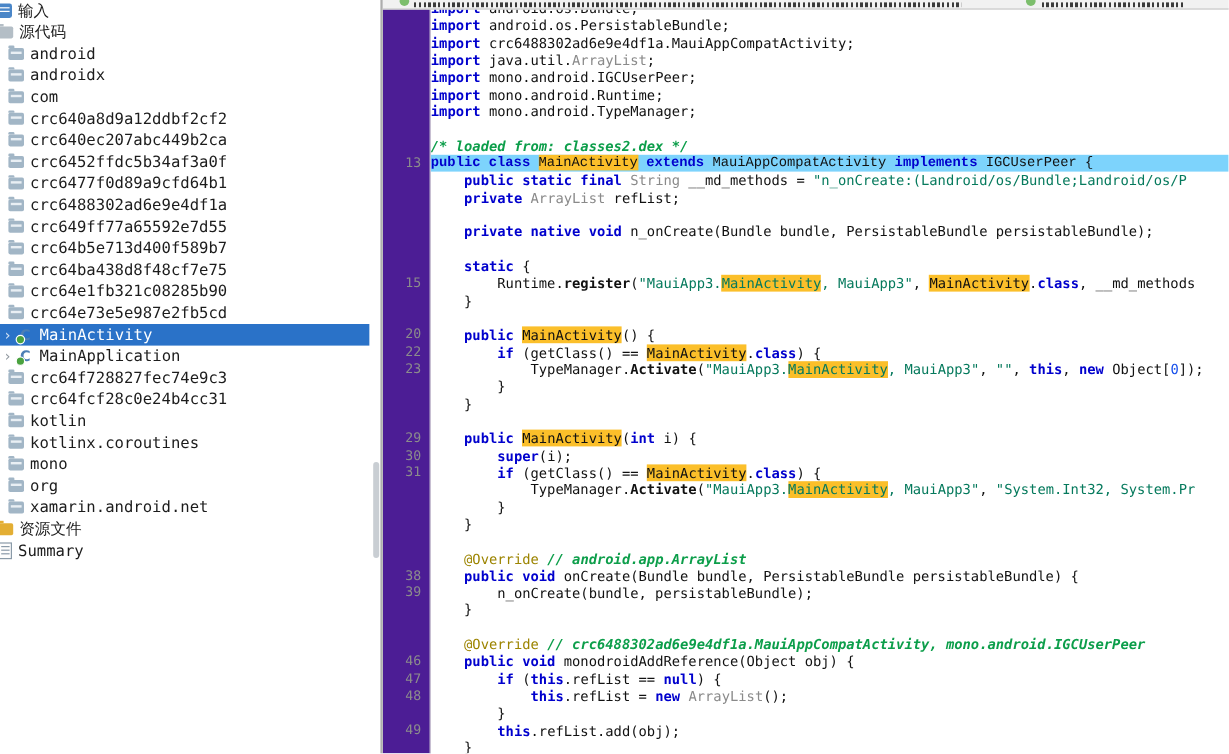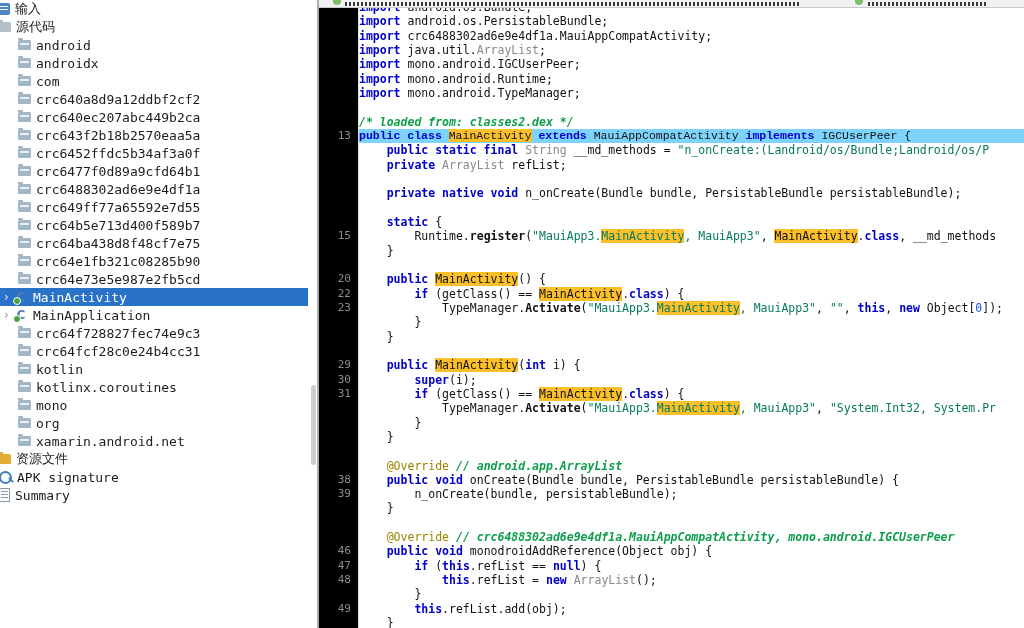--- a/index.html
+++ b/index.html
@@ -6,21 +6,21 @@
   body{width:1024px;height:628px;overflow:hidden;background:#fff;position:relative;
        font-family:"DejaVu Sans",sans-serif;}
   .stage{position:absolute;inset:0;width:1024px;height:628px;overflow:hidden;background:#fff;}
 
   
   .tree{position:absolute;left:0;top:0;width:308px;bottom:16px;background:#fff;overflow:hidden;}
   .tree-row{position:relative;display:flex;align-items:center;height:18px;
             font:13px "DejaVu Sans Mono",monospace;color:#1c1c1c;white-space:pre;cursor:default;}
   .tree-row .gap{width:5px;flex:none;}
   .tree-row.lvl0{padding-left:4px;}
-  .tree-row.lvl1{padding-left:18px;}
+  .tree-row.lvl1{padding-left:7px;}
   .tree-row.cls{padding-left:4px;}
   .tree-row.selected{background:#2a72c8;color:#fff;}
   .chev{width:10px;flex:none;font:12px "DejaVu Sans",sans-serif;color:#8f979e;line-height:18px;}
   .tree-row.selected .chev{color:#d3e2f5;}
 
   
   .ic{flex:none;position:relative;display:inline-block;}
   .ic-pkg{width:13px;height:10px;background:#a2b6c6;border-radius:1.5px;}
   .ic-pkg::before{content:"";position:absolute;left:0;top:-2px;width:5px;height:2px;background:#a2b6c6;border-radius:1px 1px 0 0;}
   .ic-pkg::after{content:"";position:absolute;left:2px;top:3px;right:2px;height:2px;background:#e9eff4;}
@@ -37,21 +37,21 @@
   .ic-key{width:9px;height:9px;margin-left:-5px;border:2px solid #3f7fc1;border-radius:50%;}
   .ic-key::after{content:"";position:absolute;left:7px;top:6px;width:6px;height:2px;background:#3f7fc1;transform:rotate(45deg);}
   .ic-doc{width:9px;height:12px;margin-left:-5px;background:#fdfdfd;border:1px solid #8a9aa8;}
   .ic-doc::after{content:"";position:absolute;left:1px;top:2px;right:1px;height:1px;background:#8a9aa8;box-shadow:0 3px 0 #8a9aa8,0 6px 0 #8a9aa8;}
 
   .tree-scrollbar{position:absolute;left:311px;top:385px;width:5px;height:80px;border-radius:3px;background:#c9ced3;z-index:3;}
   .divider{position:absolute;left:317px;top:0;width:2px;bottom:0;background:#adadad;z-index:4;}
 
   
   .editor{position:absolute;left:319px;top:0;right:0;bottom:0;background:#fff;overflow:hidden;}
-  .gutter{position:absolute;left:0;top:0;width:39px;bottom:0;background:#000000;border-right:1px solid #dcdcdc;}
+  .gutter{position:absolute;left:0;top:0;width:39px;bottom:0;background:#4c1d95;border-right:1px solid #dcdcdc;}
   .gl{height:14.33px;line-height:14.33px;font:11px "DejaVu Sans Mono",monospace;color:#8c8c8c;
       text-align:right;padding-right:7px;}
   .code{position:absolute;left:40px;top:0;right:0;bottom:0;overflow:hidden;}
   .cl{height:14.33px;line-height:14.33px;font:11.5px "DejaVu Sans Mono",monospace;white-space:pre;
       width:max-content;min-width:100%;color:#111;}
   .cl.current{background:#7dd3fc;font-family:Liberation Mono, monospace;}
   .tk-k{color:#0000cd;font-weight:bold;}
   .tk-p{color:#111;}
   .tk-s{color:#067a5d;}
   .tk-c{color:#0c9e4a;font-style:italic;font-weight:bold;}
@@ -77,40 +77,38 @@
 <div class="stage">
 
   <div class="tree">
       <div class="tree-row lvl0"><span class="ic ic-input"></span><span class="gap"></span><span>输入</span></div>
       <div class="tree-row lvl0"><span class="ic ic-srcfolder"></span><span class="gap"></span><span>源代码</span></div>
       <div class="tree-row lvl1"><span class="ic ic-pkg"></span><span class="gap"></span><span>android</span></div>
       <div class="tree-row lvl1"><span class="ic ic-pkg"></span><span class="gap"></span><span>androidx</span></div>
       <div class="tree-row lvl1"><span class="ic ic-pkg"></span><span class="gap"></span><span>com</span></div>
       <div class="tree-row lvl1"><span class="ic ic-pkg"></span><span class="gap"></span><span>crc640a8d9a12ddbf2cf2</span></div>
       <div class="tree-row lvl1"><span class="ic ic-pkg"></span><span class="gap"></span><span>crc640ec207abc449b2ca</span></div>
-      <div class="tree-row lvl1"><span class="ic ic-pkg"></span><span class="gap"></span><span>crc643f2b18b2570eaa5a</span></div>
       <div class="tree-row lvl1"><span class="ic ic-pkg"></span><span class="gap"></span><span>crc6452ffdc5b34af3a0f</span></div>
       <div class="tree-row lvl1"><span class="ic ic-pkg"></span><span class="gap"></span><span>crc6477f0d89a9cfd64b1</span></div>
       <div class="tree-row lvl1"><span class="ic ic-pkg"></span><span class="gap"></span><span>crc6488302ad6e9e4df1a</span></div>
       <div class="tree-row lvl1"><span class="ic ic-pkg"></span><span class="gap"></span><span>crc649ff77a65592e7d55</span></div>
       <div class="tree-row lvl1"><span class="ic ic-pkg"></span><span class="gap"></span><span>crc64b5e713d400f589b7</span></div>
       <div class="tree-row lvl1"><span class="ic ic-pkg"></span><span class="gap"></span><span>crc64ba438d8f48cf7e75</span></div>
       <div class="tree-row lvl1"><span class="ic ic-pkg"></span><span class="gap"></span><span>crc64e1fb321c08285b90</span></div>
       <div class="tree-row lvl1"><span class="ic ic-pkg"></span><span class="gap"></span><span>crc64e73e5e987e2fb5cd</span></div>
       <div class="tree-row cls selected"><span class="chev">›</span><span class="ic ic-class"></span><span class="gap"></span><span>MainActivity</span></div>
       <div class="tree-row cls"><span class="chev">›</span><span class="ic ic-class"></span><span class="gap"></span><span>MainApplication</span></div>
       <div class="tree-row lvl1"><span class="ic ic-pkg"></span><span class="gap"></span><span>crc64f728827fec74e9c3</span></div>
       <div class="tree-row lvl1"><span class="ic ic-pkg"></span><span class="gap"></span><span>crc64fcf28c0e24b4cc31</span></div>
       <div class="tree-row lvl1"><span class="ic ic-pkg"></span><span class="gap"></span><span>kotlin</span></div>
       <div class="tree-row lvl1"><span class="ic ic-pkg"></span><span class="gap"></span><span>kotlinx.coroutines</span></div>
       <div class="tree-row lvl1"><span class="ic ic-pkg"></span><span class="gap"></span><span>mono</span></div>
       <div class="tree-row lvl1"><span class="ic ic-pkg"></span><span class="gap"></span><span>org</span></div>
       <div class="tree-row lvl1"><span class="ic ic-pkg"></span><span class="gap"></span><span>xamarin.android.net</span></div>
       <div class="tree-row lvl0"><span class="ic ic-res"></span><span class="gap"></span><span>资源文件</span></div>
-      <div class="tree-row lvl0"><span class="ic ic-key"></span><span class="gap"></span><span>APK signature</span></div>
       <div class="tree-row lvl0"><span class="ic ic-doc"></span><span class="gap"></span><span>Summary</span></div>
     </div>
   <div class="tree-scrollbar"></div>
   <div class="divider"></div>
 
   <div class="editor">
     <div class="gutter">
         <div class="gl"></div>
         <div class="gl"></div>
         <div class="gl"></div>

